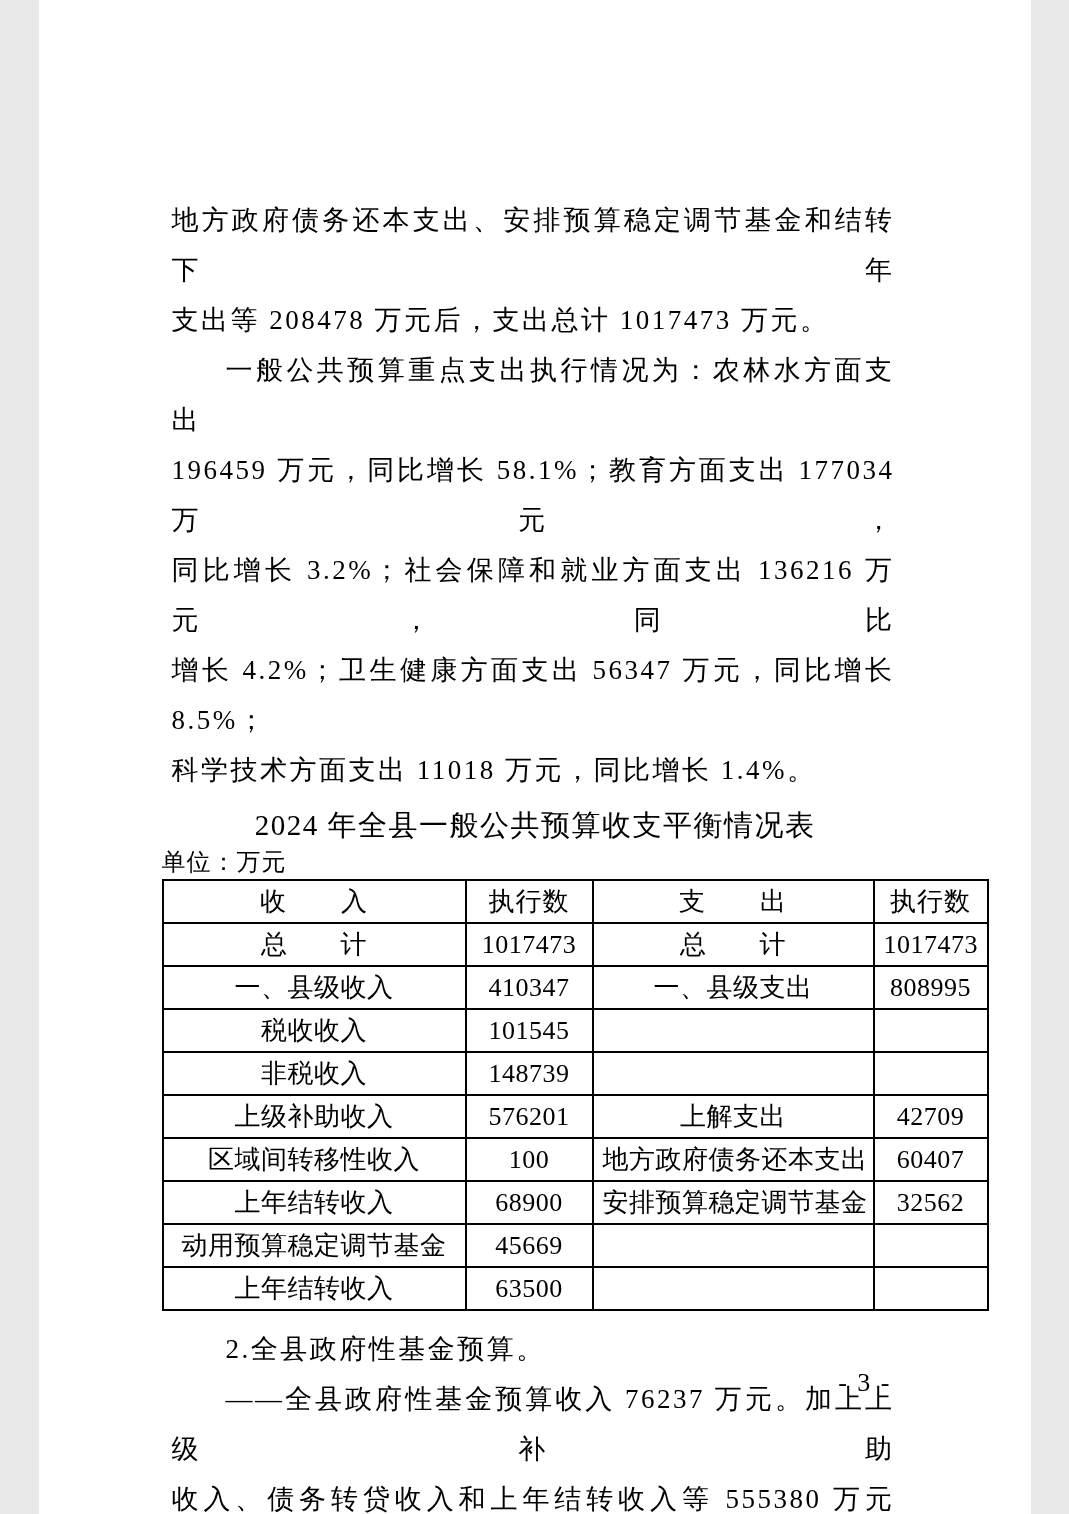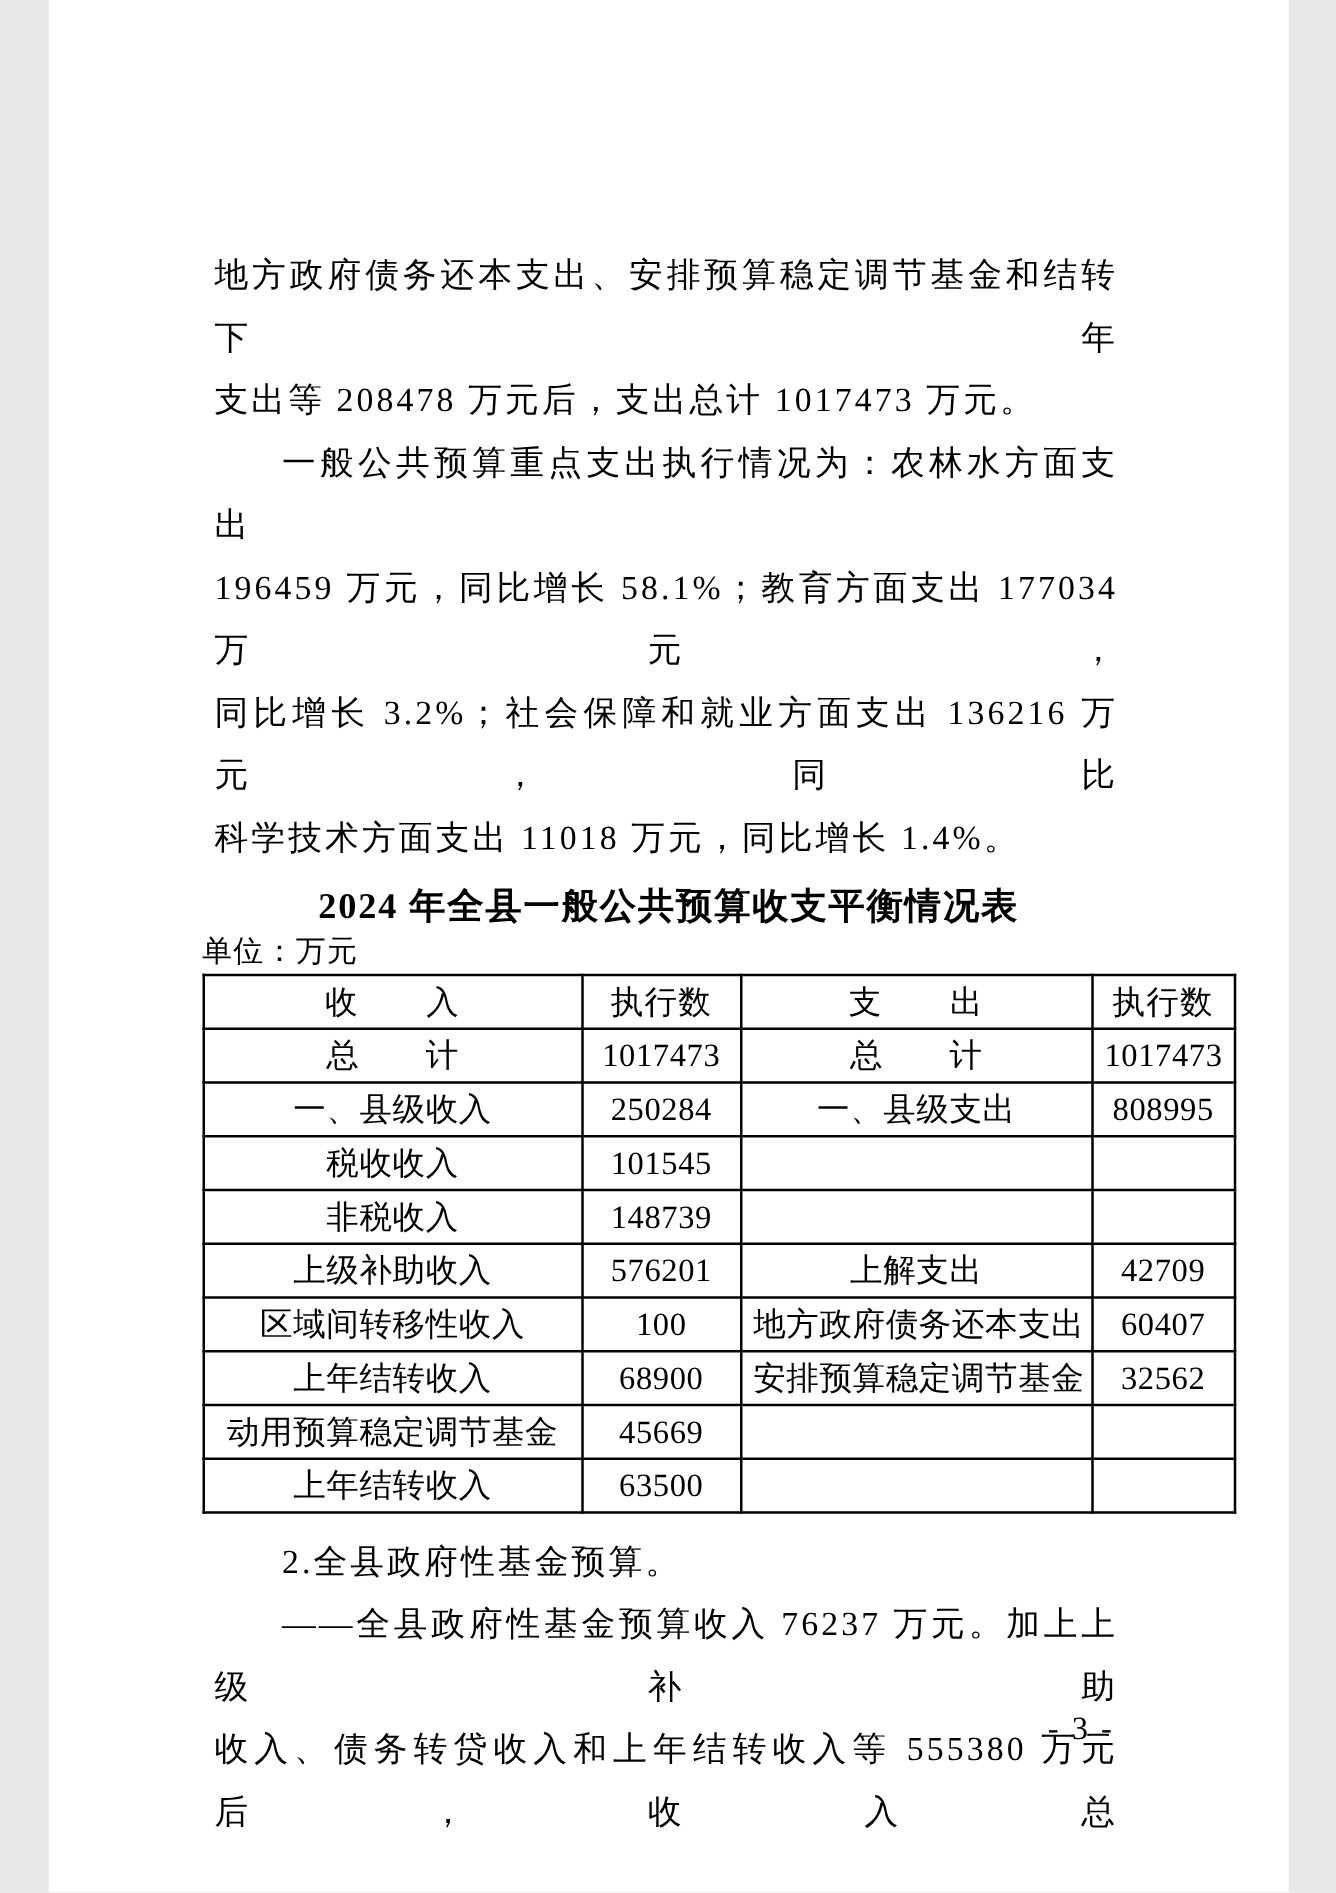--- a/index.html
+++ b/index.html
@@ -19,21 +19,21 @@
     font-size:27px;
     line-height:50px;
     letter-spacing:2.5px;
     text-align:justify;
     text-align-last:justify;
   }
   .line.last { text-align-last:left; }
   .line.indent { text-indent:54px; }
   .table-title {
     font-size:29px;
-    font-weight:bold;
+    font-weight:normal;
     text-align:center;
     line-height:44px;
     margin-top:8px;
     letter-spacing:1.5px;
   }
   .unit-label {
     font-size:24px;
     line-height:30px;
     letter-spacing:1px;
     padding-right:2px;
@@ -74,20 +74,21 @@
 
   <div class="bodytext">
     <div class="line">地方政府债务还本支出、安排预算稳定调节基金和结转下年</div>
     <div class="line last">支出等 208478 万元后，支出总计 1017473 万元。</div>
   </div>
 
   <div class="bodytext">
     <div class="line indent">一般公共预算重点支出执行情况为：农林水方面支出</div>
     <div class="line">196459 万元，同比增长 58.1%；教育方面支出 177034 万元，</div>
     <div class="line">同比增长 3.2%；社会保障和就业方面支出 136216 万元，同比</div>
+    <div class="line">增长 4.2%；卫生健康方面支出 56347 万元，同比增长 8.5%；</div>
     <div class="line last">科学技术方面支出 11018 万元，同比增长 1.4%。</div>
   </div>
 
   <div class="table-title">2024 年全县一般公共预算收支平衡情况表</div>
 
   <div class="unit-label">单位：万元</div>
 
   <table class="balance">
     <colgroup>
       <col style="width:303px">
@@ -103,21 +104,21 @@
       <th>执行数</th>
     </tr>
     <tr>
       <td>总　　计</td>
       <td>1017473</td>
       <td>总　　计</td>
       <td>1017473</td>
     </tr>
     <tr>
       <td>一、县级收入</td>
-      <td>250284</td>
+      <td>410347</td>
       <td>一、县级支出</td>
       <td>808995</td>
     </tr>
     <tr>
       <td>税收收入</td>
       <td>101545</td>
       <td></td>
       <td></td>
     </tr>
     <tr>

